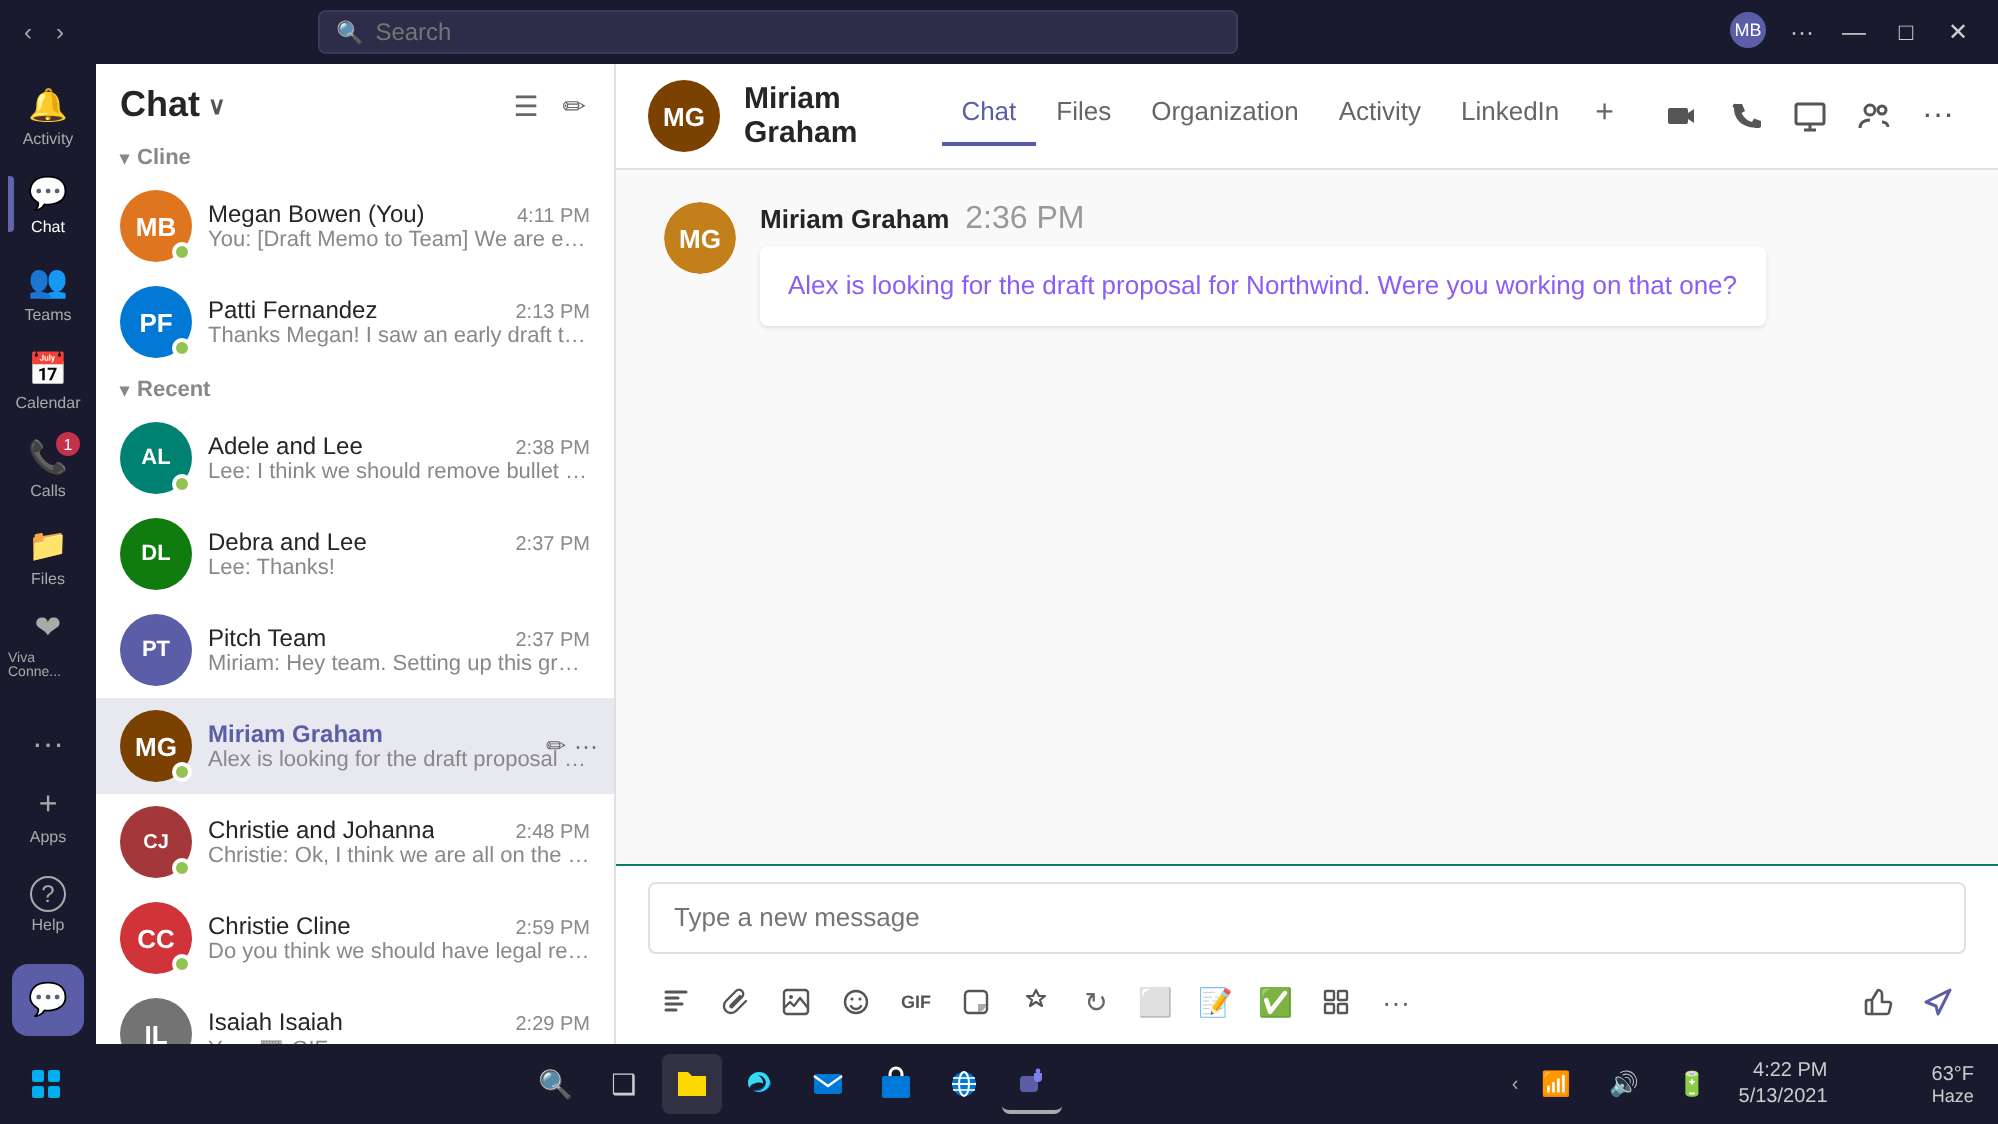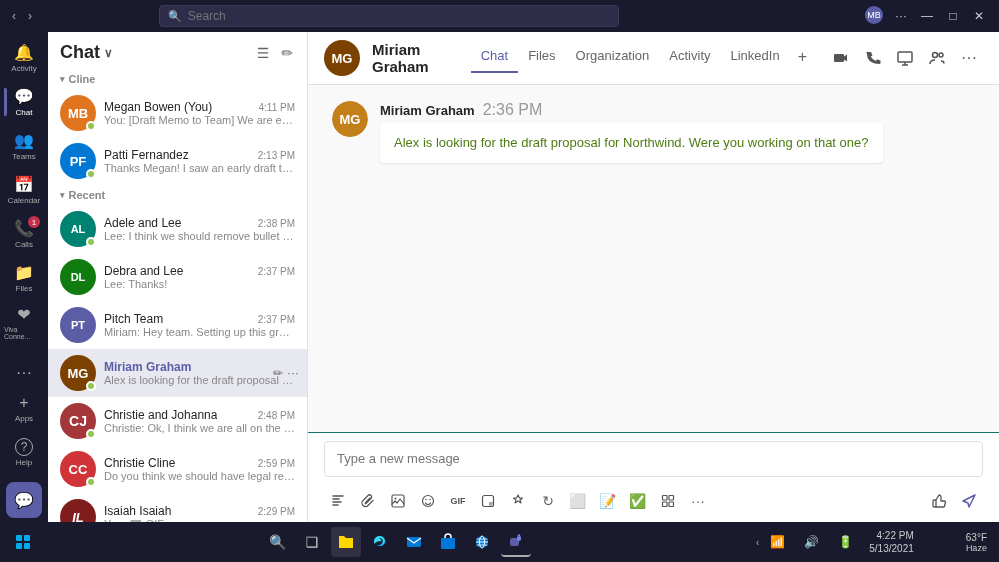--- a/index.html
+++ b/index.html
@@ -183,21 +183,21 @@
     .msg-avatar-inner { width: 100%; height: 100%; background: #c37f1a; display: flex; align-items: center; justify-content: center; font-size: 13px; font-weight: 600; color: white; border-radius: 50%; }
     .msg-content { flex: 1; }
     .msg-header { display: flex; align-items: baseline; gap: 8px; margin-bottom: 4px; }
     .msg-name { font-size: 13px; font-weight: 600; color: #252525; }
     .msg-time { font-size: 16px; color: #999; }
     .msg-bubble {
       background: white;
       border-radius: 4px;
       padding: 10px 14px;
       font-size: 13px;
-      color: #4d7c0f;
+      color: #8b5cf6;
       line-height: 1.5;
       box-shadow: 0 1px 2px rgba(0,0,0,0.1);
       display: inline-block;
       max-width: 100%;
     }
 
     
     .compose-area {
       border-top: 1px solid #0f766e;
       flex-shrink: 0;
@@ -268,21 +268,21 @@
     .windows-icon-sq { border-radius: 1px; }
 
     
     .av-orange { background: #e07520; }
     .av-blue { background: #0078d4; }
     .av-green { background: #107c10; }
     .av-purple { background: #5b5ea6; }
     .av-teal { background: #008272; }
     .av-red { background: #a4373a; }
     .av-pink { background: #d13438; }
-    .av-dark { background: #7f1d1d; font-style: italic; }
+    .av-dark { background: #737373; }
     .av-brown { background: #7a4100; }
   </style>
 </head>
 <body>
 
 <div class="title-bar">
   <div class="title-bar-nav">
     <button class="nav-arrow">‹</button>
     <button class="nav-arrow">›</button>
   </div>
@@ -449,21 +449,21 @@
           </div>
           <div class="chat-item-preview">Alex is looking for the draft proposal for ...</div>
         </div>
         <div class="chat-item-actions">
           <button class="chat-action-btn">✏</button>
           <button class="chat-action-btn">···</button>
         </div>
       </div>
       <div class="chat-item">
         <div class="avatar-wrap">
-          <div class="avatar av-red" style="font-size:14px">CJ</div>
+          <div class="avatar av-red" style="font-size:10px">CJ</div>
           <div class="avatar-status status-available"></div>
         </div>
         <div class="chat-item-content">
           <div class="chat-item-top">
             <span class="chat-item-name">Christie and Johanna</span>
             <span class="chat-item-time">2:48 PM</span>
           </div>
           <div class="chat-item-preview">Christie: Ok, I think we are all on the same pag...</div>
         </div>
       </div>

